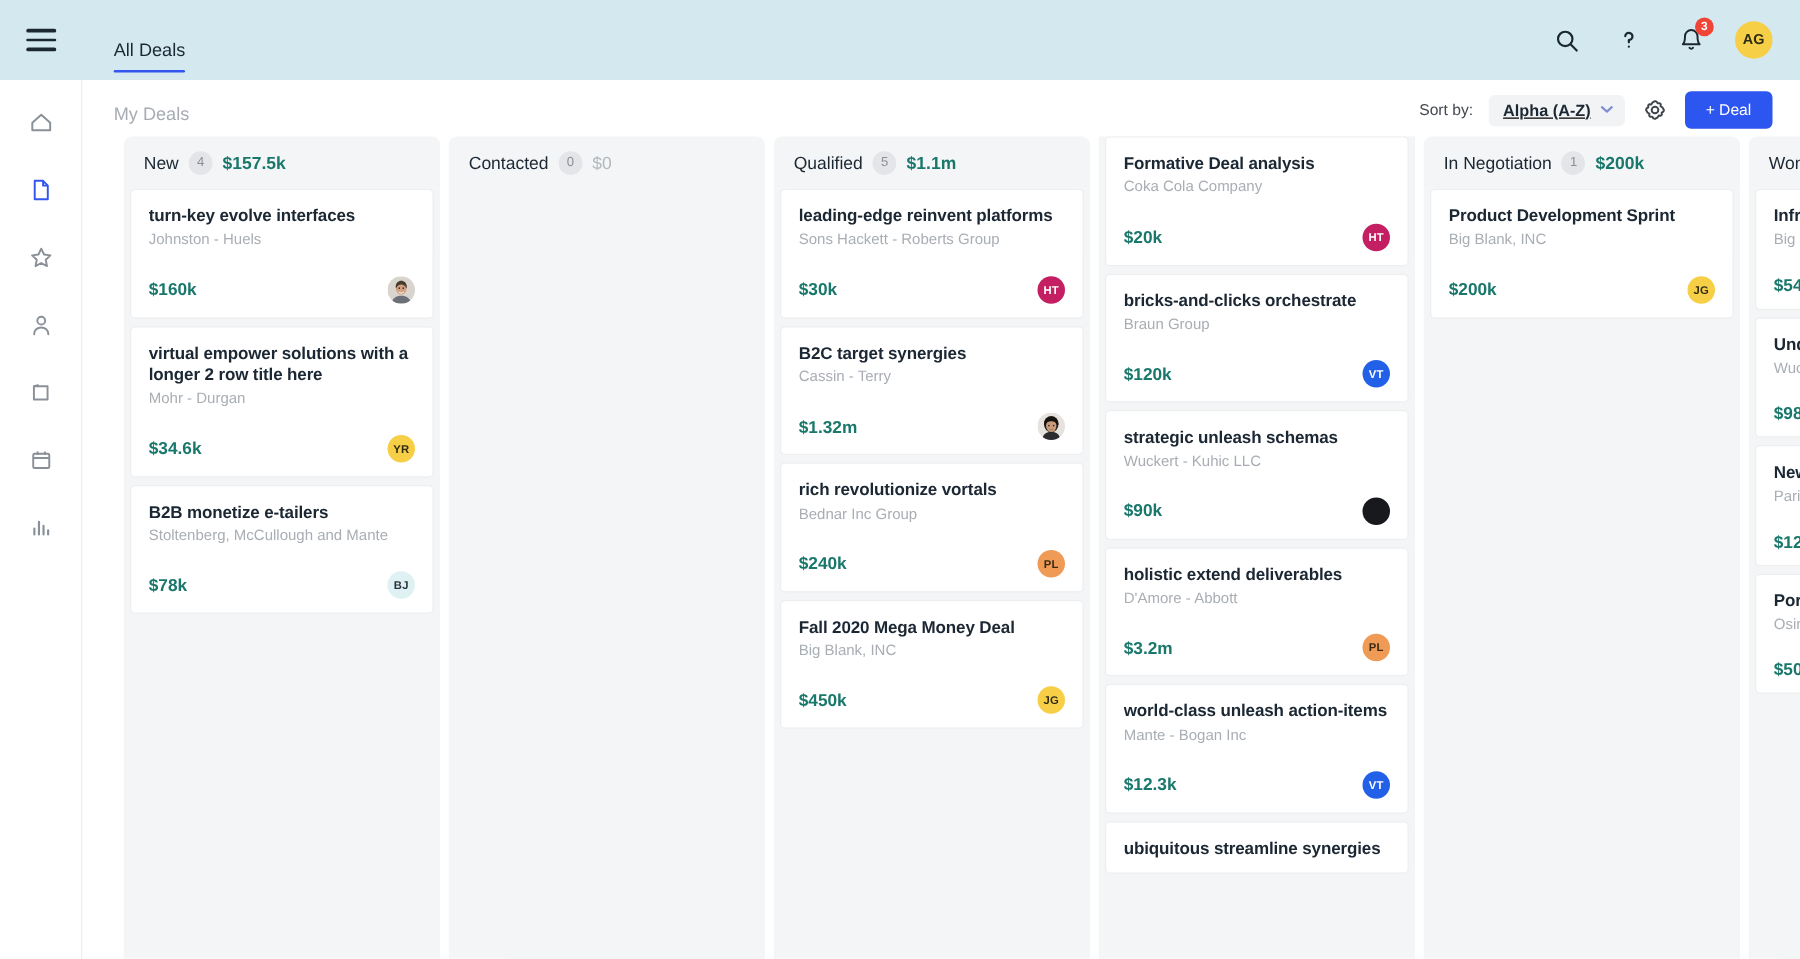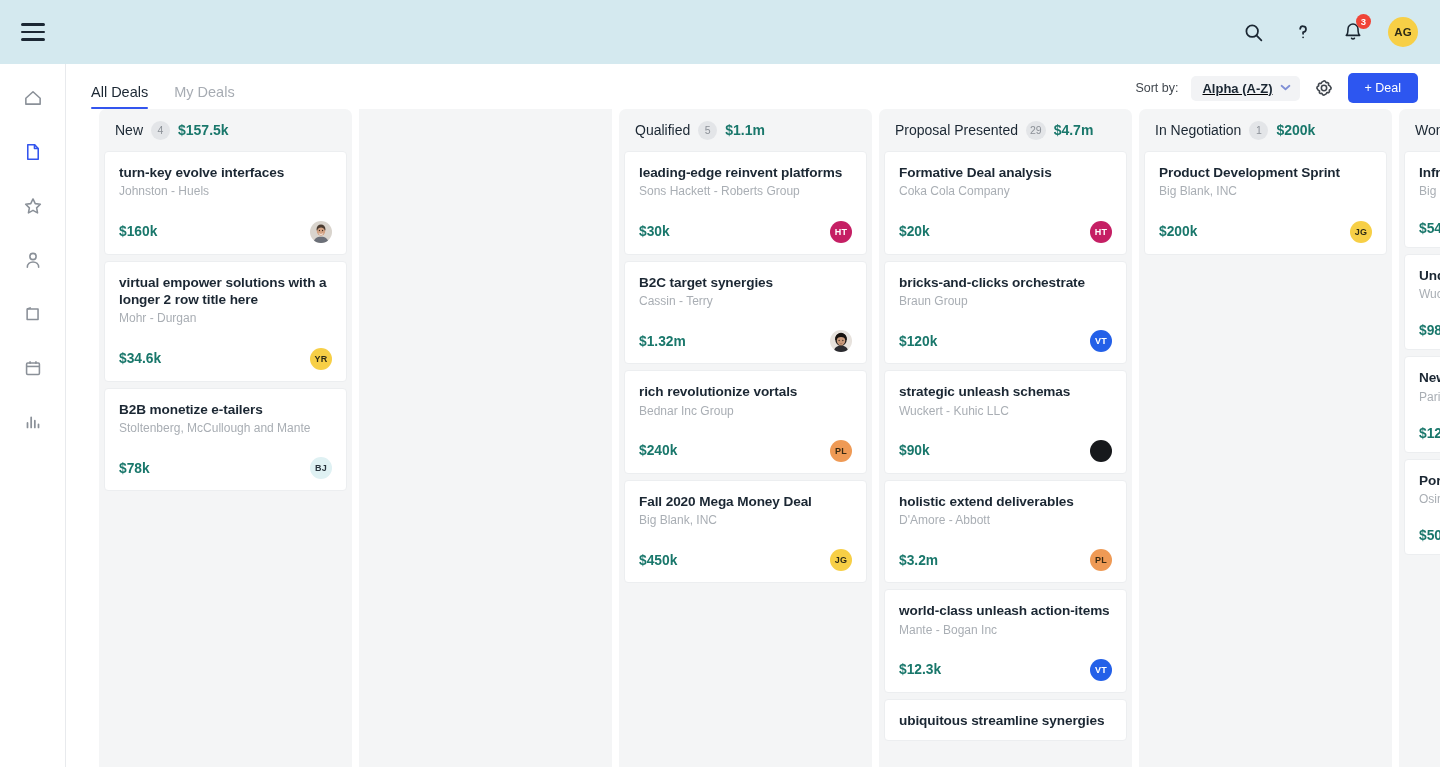--- a/index.html
+++ b/index.html
@@ -81,21 +81,21 @@
     background: #ffffff;
   }
 
   
   .tabs-row {
     height: 45px;
     display: flex; align-items: flex-end;
     padding-left: 25px; padding-right: 22px;
     position: relative;
   }
-  .tabs { display: flex; gap: 26px; align-items: flex-start; }
+  .tabs { display: flex; gap: 26px; align-items: flex-start; flex-direction: column; }
   .tab {
     font-size: 14.5px; color: #a7acb3;
     padding-bottom: 9px; cursor: pointer;
     position: relative; white-space: nowrap;
   }
   .tab.active { color: #1b2733; font-weight: 400; }
   .tab.active::after {
     content: ""; position: absolute; left: 0; right: 0; bottom: 0;
     height: 2.5px; background: #3355ee; border-radius: 2px;
   }
@@ -353,20 +353,25 @@
             <div class="card-title">B2B monetize e-tailers</div>
             <div class="card-sub">Stoltenberg, McCullough and Mante</div>
             <div class="card-foot">
               <span class="card-amount">$78k</span>
               <span class="card-avatar" style="background: rgb(223, 241, 243); color: rgb(41, 52, 61);">BJ</span>
             </div>
           </div>
         </div>
       </div>
       <div class="column">
+        <div class="col-head">
+          <span class="col-title">Contacted</span>
+          <span class="col-count">0</span>
+          <span class="col-sum zero">$0</span>
+        </div>
         <div class="col-body"></div>
       </div>
       <div class="column">
         <div class="col-head">
           <span class="col-title">Qualified</span>
           <span class="col-count">5</span>
           <span class="col-sum">$1.1m</span>
         </div>
         <div class="col-body">
           <div class="card">
@@ -408,25 +413,20 @@
             <div class="card-title">Fall 2020 Mega Money Deal</div>
             <div class="card-sub">Big Blank, INC</div>
             <div class="card-foot">
               <span class="card-amount">$450k</span>
               <span class="card-avatar" style="background: rgb(247, 207, 70); color: rgb(45, 42, 22);">JG</span>
             </div>
           </div>
         </div>
       </div>
       <div class="column">
-        <div class="col-head">
-          <span class="col-title">Proposal Presented</span>
-          <span class="col-count">29</span>
-          <span class="col-sum">$4.7m</span>
-        </div>
         <div class="col-body">
           <div class="card">
             <div class="card-title">Formative Deal analysis</div>
             <div class="card-sub">Coka Cola Company</div>
             <div class="card-foot">
               <span class="card-amount">$20k</span>
               <span class="card-avatar" style="background: rgb(197, 31, 100); color: rgb(255, 255, 255);">HT</span>
             </div>
           </div>
           <div class="card">

